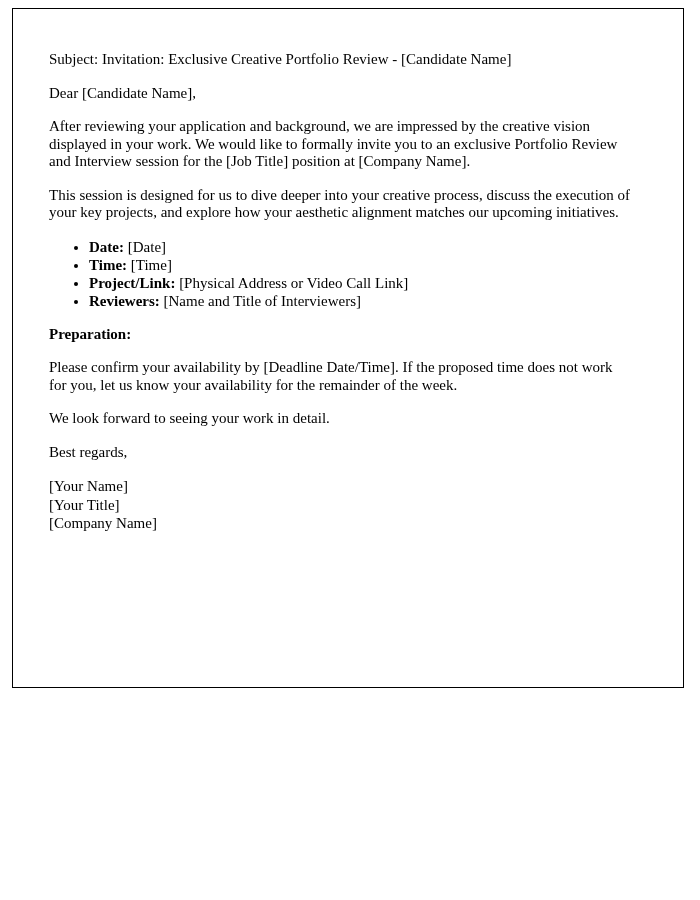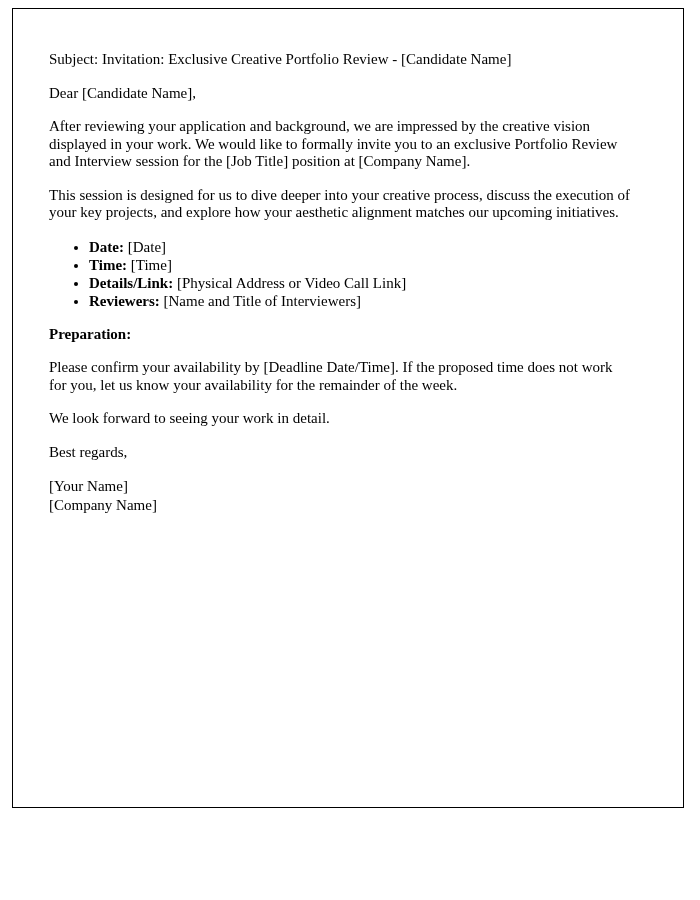--- a/index.html
+++ b/index.html
@@ -12,21 +12,21 @@
     height: 900px;
     position: relative;
     font-family: "Liberation Serif", "DejaVu Serif", serif;
     color: #000000;
   }
   .letter-frame {
     position: absolute;
     left: 12px;
     top: 8px;
     width: 672px;
-    height: 800px;
+    height: 680px;
     border: 1px solid #000000;
     background: #ffffff;
     box-sizing: border-box;
   }
   .letter-content {
     padding: 42px 50px 0 36px;
     font-size: 15px;
     line-height: 17.5px;
   }
   .letter-content p {
@@ -69,37 +69,38 @@
     <ul class="details-list">
       <li>
         <span class="bold">Date:</span>
         <span>[Date]</span>
       </li>
       <li>
         <span class="bold">Time:</span>
         <span>[Time]</span>
       </li>
       <li>
-        <span class="bold">Details/Link:</span>
+        <span class="bold">Project/Link:</span>
         <span>[Physical Address or Video Call Link]</span>
       </li>
       <li>
         <span class="bold">Reviewers:</span>
         <span>[Name and Title of Interviewers]</span>
       </li>
     </ul>
 
     <p class="bold">Preparation:</p>
 
 
     <p>Please confirm your availability by [Deadline Date/Time]. If the proposed time does not work for you, let us know your availability for the remainder of the week.</p>
 
     <p>We look forward to seeing your work in detail.</p>
 
     <p>Best regards,</p>
 
     <div class="signature-block">
       <div class="sig-line">[Your Name]</div>
+      <div class="sig-line">[Your Title]</div>
       <div class="sig-line">[Company Name]</div>
     </div>
 
   </div>
 </div>
 
 </body></html>

